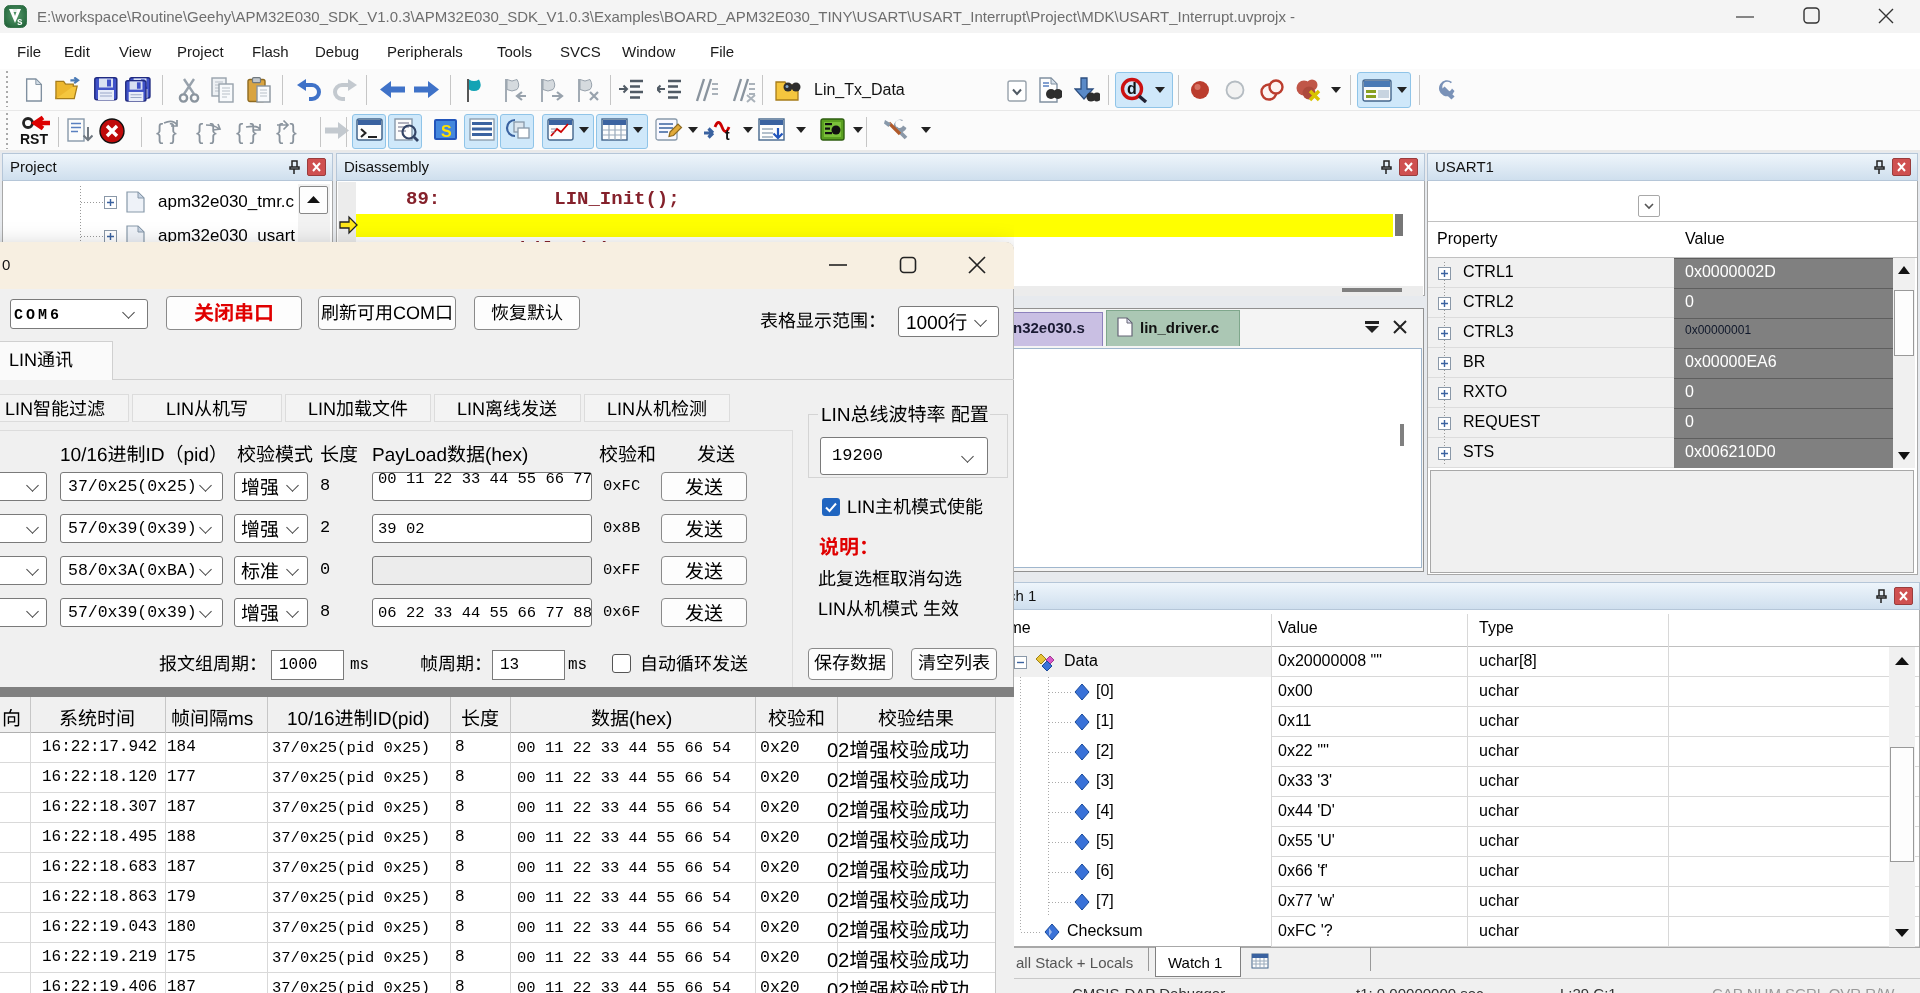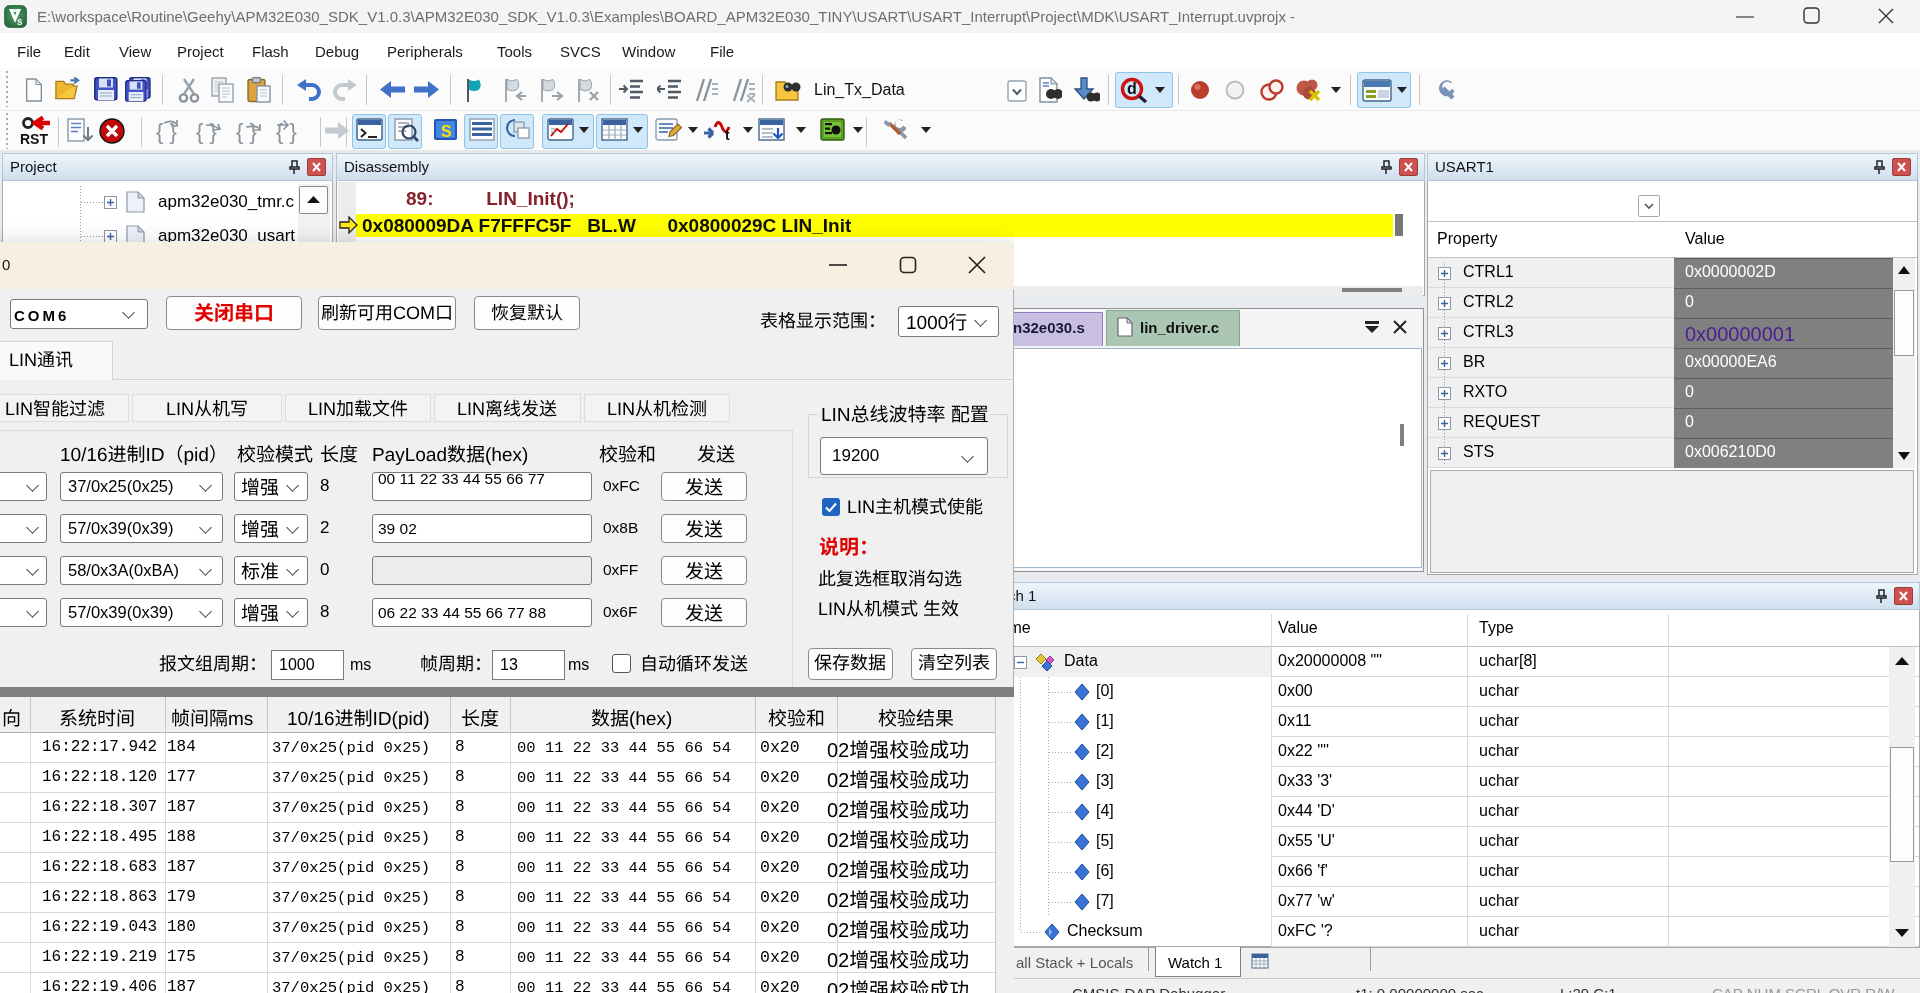--- a/index.html
+++ b/index.html
@@ -1,20 +1,20 @@
 <!DOCTYPE html>
 <html><head><meta charset="utf-8"><style>
 *{margin:0;padding:0;box-sizing:border-box}
 html,body{width:1920px;height:993px;overflow:hidden}
 body{font-family:"Liberation Sans",sans-serif;background:#fff}
 #app{position:relative;width:1920px;height:993px;overflow:hidden;background:#fff}
 .ab{position:absolute}
 .z{position:absolute}
 .vsep{position:absolute;width:1px;background:#c6c6c6}
-.mono{font-family:Liberation Sans, sans-serif}
+.mono{font-family:Liberation Mono, monospace}
 .combo{position:absolute;background:#fff;border:1px solid #7a7a7a;border-radius:3px}
 .btn{position:absolute;background:#fdfdfd;border:1px solid #8a8a8a;border-radius:4px}
 .chev{position:absolute;width:9px;height:9px;border-right:1.6px solid #444;border-bottom:1.6px solid #444;transform:rotate(45deg)}
 .cell{position:absolute;font-size:16px;color:#000;white-space:pre;font-family:"Liberation Mono",monospace}
 </style></head><body>
 <div id="app">
 <svg width="0" height="0" style="position:absolute">
       <defs>
         <path id="g0" d="M204 -796C237 -752 273 -693 293 -647H127V-528H438V-401V-391H60V-272H414C374 -180 273 -89 30 -19C62 9 102 61 119 89C349 18 467 -78 526 -179C610 -51 727 37 894 84C912 48 950 -7 979 -35C806 -72 682 -155 605 -272H943V-391H579V-398V-528H891V-647H723C756 -695 790 -752 822 -806L691 -849C668 -787 628 -706 590 -647H350L411 -681C391 -728 348 -797 305 -847Z"></path>
         <path id="g1" d="M67 -609V88H187V-609ZM82 -788C129 -740 184 -672 206 -627L306 -693C281 -739 223 -803 175 -848ZM541 -652V-522H239V-408H468C401 -319 302 -236 194 -181C219 -162 258 -117 276 -92C378 -150 470 -227 541 -318V-126C541 -112 536 -108 519 -107C502 -106 444 -106 393 -109C409 -77 426 -26 431 7C512 7 571 4 612 -14C653 -32 665 -63 665 -124V-408H780V-522H665V-652ZM346 -802V-691H821V-41C821 -26 816 -21 800 -20C786 -20 737 -20 696 -22C711 7 727 56 731 86C805 87 856 84 891 66C927 47 938 18 938 -39V-802Z"></path>
@@ -827,21 +827,20 @@
     <svg class="ab" style="left:1399px;top:158px" width="19" height="18" viewBox="0 0 19 18">
       <path d="M6 5 l7 8 m0 -8 l-7 8" stroke="#fff" stroke-width="2"></path>
     </svg>
     <div class="ab" style="left:336px;top:181px;width:1089px;height:115px;background:#fff;border:1px solid #a8a8a8;border-top:none"></div>
     <div class="ab" style="left:338px;top:182px;width:18px;height:94px;background:#ececec"></div>
     <div class="ab mono" style="left:406px;top:188px;font-size:19px;font-weight:bold;color:#85212b;white-space:pre">89:          LIN_Init();</div>
     <div class="ab" style="left:356px;top:214px;width:1037px;height:23px;background:#ffff00"></div>
     <svg class="ab" style="left:338px;top:215px" width="20" height="20" viewBox="0 0 20 20">
       <path d="M2 7 h9 V2 l8 8 l-8 8 v-5 H2 Z" fill="#ffe81a" stroke="#222" stroke-width="1.3"></path>
     </svg>
-    <div class="ab mono" style="left:362px;top:215px;font-size:19px;font-weight:bold;color:#111;white-space:pre">0x080009DA F7FFFC5F   BL.W      0x0800029C LIN_Init</div>
     <div class="ab mono" style="left:406px;top:238px;font-size:19px;font-weight:bold;color:#85212b;white-space:pre;width:600px;height:5px;overflow:hidden">90:      while (1)</div>
     <div class="ab" style="left:337px;top:286px;width:1086px;height:10px;background:#ececec"></div>
     <div class="ab" style="left:1342px;top:288px;width:60px;height:4px;background:#808080"></div>
     <div class="ab" style="left:1395px;top:214px;width:8px;height:22px;background:#777"></div>
     <div class="ab" style="left:336px;top:308px;width:1088px;height:264px;background:#f4f4f4;border:1px solid #919191"></div>
     <div class="ab" style="left:980px;top:312px;width:123px;height:34px;background:#c9bfe3;border:1px solid #8d81bd;border-bottom:none"></div>
     <div class="ab" style="left:1013px;top:319px;font-size:15px;font-weight:bold;color:#1a1a33">n32e030.s</div>
     <div class="ab" style="left:1106px;top:310px;width:134px;height:36px;background:#abc7b4;border:1px solid #7fa78c;border-bottom:none"></div>
     <svg class="ab" style="left:1117px;top:317px" width="16" height="20" viewBox="0 0 16 20">
       <path d="M1 1 h9 l5 5 v13 h-14 z" fill="#fff" stroke="#667" stroke-width="1.2"></path>
@@ -895,21 +894,21 @@
     </svg>
     <div class="ab" style="left:1463px;top:293px;font-size:16px;color:#000">CTRL2</div>
     <div class="ab" style="left:1685px;top:293px;font-size:16px;color:#fff">0</div>
     <div class="ab" style="left:1674px;top:318px;width:219px;height:1px;background:#5e5e5e"></div>
     <div class="ab" style="left:1428px;top:347px;width:246px;height:1px;background:#dcdcdc"></div>
     <div class="ab" style="left:1438px;top:326.5px;width:13px;height:13px;background:#fff;border:1px solid #8a98a8"></div>
     <svg class="ab" style="left:1438px;top:326.5px" width="13" height="13" viewBox="0 0 13 13">
       <path d="M3 6.5 h7 M6.5 3 v7" stroke="#3a62a0" stroke-width="1.4"></path>
     </svg>
     <div class="ab" style="left:1463px;top:323px;font-size:16px;color:#000">CTRL3</div>
-    <div class="ab" style="left:1685px;top:323px;font-size:20px;color:#4c1d95">0x00000001</div>
+    <div class="ab" style="left:1685px;top:323px;font-size:12px;color:#0f172a">0x00000001</div>
     <div class="ab" style="left:1674px;top:348px;width:219px;height:1px;background:#5e5e5e"></div>
     <div class="ab" style="left:1428px;top:377px;width:246px;height:1px;background:#dcdcdc"></div>
     <div class="ab" style="left:1438px;top:356.5px;width:13px;height:13px;background:#fff;border:1px solid #8a98a8"></div>
     <svg class="ab" style="left:1438px;top:356.5px" width="13" height="13" viewBox="0 0 13 13">
       <path d="M3 6.5 h7 M6.5 3 v7" stroke="#3a62a0" stroke-width="1.4"></path>
     </svg>
     <div class="ab" style="left:1463px;top:353px;font-size:16px;color:#000">BR</div>
     <div class="ab" style="left:1685px;top:353px;font-size:16px;color:#fff">0x00000EA6</div>
     <div class="ab" style="left:1674px;top:378px;width:219px;height:1px;background:#5e5e5e"></div>
     <div class="ab" style="left:1428px;top:407px;width:246px;height:1px;background:#dcdcdc"></div>

